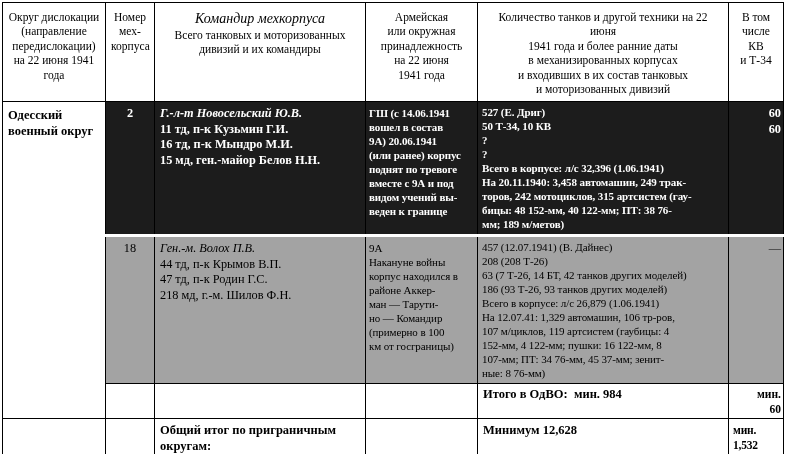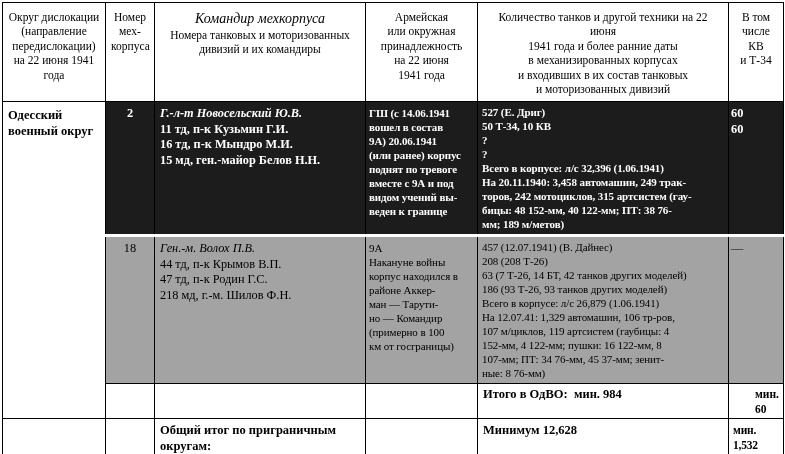--- a/index.html
+++ b/index.html
@@ -45,21 +45,21 @@
     color: #ffffff;
     font-weight: bold;
     border-bottom: 3px solid #ffffff;
   }
   
   tr.row-gray td { background: #a3a3a3; }
   .commander { font-style: italic; }
   
   .c4 { font-size: 11px; line-height: 14px; letter-spacing: -0.1px; padding: 4px 3px; }
   .c5 { font-size: 11px; line-height: 14px; letter-spacing: -0.1px; padding: 3px 4px; }
-  .c6 { text-align: left; padding-left: 2px; padding-right: 2px; }
+  .c6 { text-align: right; padding-left: 2px; padding-right: 2px; }
   .dash { color: #4a4a4a; font-weight: bold; }
   
   tr.row-subtotal td { font-weight: bold; font-size: 12.5px; padding-top: 3px; padding-bottom: 2px; }
   tr.row-subtotal .c6 { font-size: 11.5px; padding-left: 26px; }
   tr.row-grand td { font-weight: bold; font-size: 12.5px; border-bottom: 4px solid #000; }
   tr.row-grand .c6 { font-size: 11.5px; text-align: left; padding-left: 4px; letter-spacing: -0.2px; }
 </style>
 </head>
 <body>
 
@@ -78,21 +78,21 @@
     <th class="pre">Округ дислокации
 (направление
 передислокации)
 на 22 июня 1941
 года</th>
     <th class="pre">Номер
 мех-
 корпуса</th>
     <th>
       <div class="hdr-commander-title">Командир мехкорпуса</div>
-      <div class="pre">Номера танковых и моторизованных
+      <div class="pre">Всего танковых и моторизованных
 дивизий и их командиры</div>
     </th>
     <th class="pre">Армейская
 или окружная
 принадлежность
 на 22 июня
 1941 года</th>
     <th class="pre">Количество танков и другой техники на 22
 июня
 1941 года и более ранние даты

